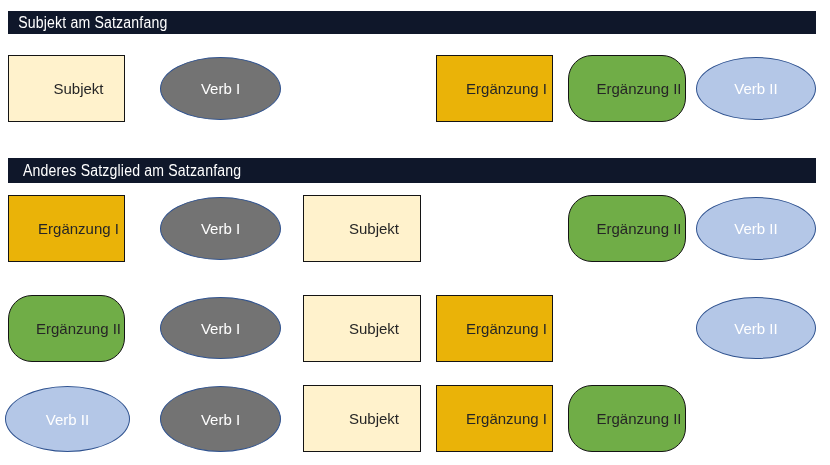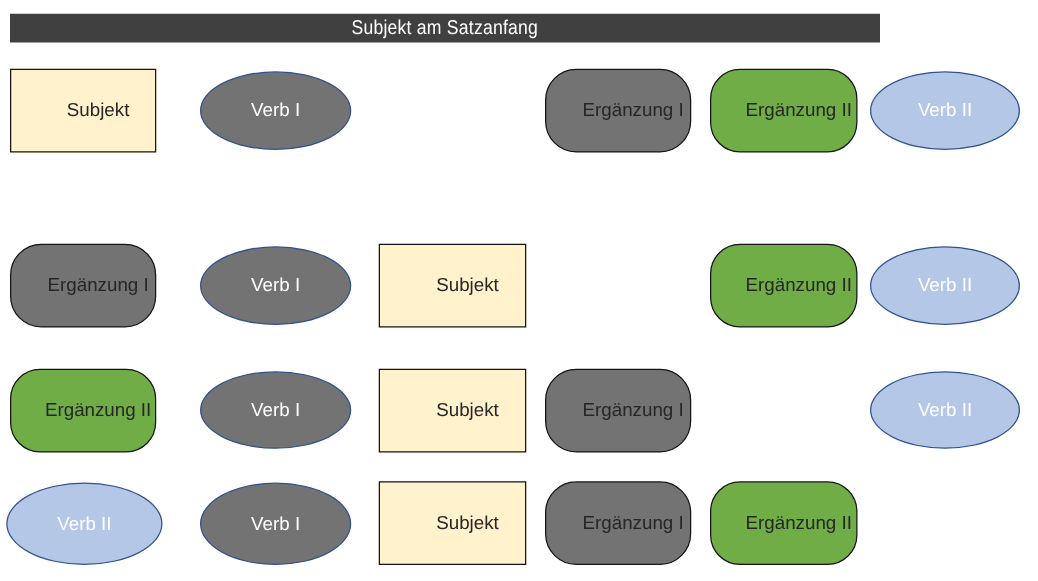--- a/index.html
+++ b/index.html
@@ -4,39 +4,39 @@
 <style>
   html,body{margin:0;padding:0;background:#ffffff;}
   #canvas{
     position:relative;
     width:830px;height:465px;
     background:#ffffff;
     font-family:"Liberation Sans", sans-serif;
     overflow:hidden;
   }
   .banner{
-    position:absolute;left:8px;width:696px;
-    background:#404040;color:#ffffff;
-    display:flex;align-items:center;justify-content:center;
+    position:absolute;left:8px;width:808px;
+    background:#0f172a;color:#ffffff;
+    display:flex;align-items:center;
   }
   #banner1{top:11px;height:23px;}
   #banner2{top:158px;height:25px;}
   .banner-text{
     font-size:16px;font-weight:500;letter-spacing:.2px;
     transform:scaleX(.88);white-space:nowrap;
   }
   .shape{
     position:absolute;
     display:flex;align-items:center;justify-content:center;
     font-size:15px;color:#262626;text-align:center;
     box-sizing:border-box;
   }
   .box{border:1.4px solid #141414;padding-left:24px;}
   .subject{background:#FFF2CC;}
-  .comp1{background:#737373;border-radius:25px;}
+  .comp1{background:#eab308;}
   .comp2{background:#70AD47;border-radius:24px;}
   .ellipse{border-radius:50%;color:#ffffff;border:1.6px solid #2F528F;}
   .verb1{background:#737373;}
   .verb2{background:#B4C7E7;text-align:center;}
   
   .c1{left:8px;width:117px;}
   .c1e{left:5px;width:125px;}
   .c2{left:160px;width:121px;}
   .c3{left:303px;width:118px;}
   .c4{left:436px;width:117px;}
@@ -70,20 +70,23 @@
   <div class="shape box comp1 c4 r1">
     <span>Ergänzung I</span>
   </div>
   <div class="shape box comp2 c5 r1">
     <span>Ergänzung II</span>
   </div>
   <div class="shape ellipse verb2 c6 r1">
     <span>Verb II</span>
   </div>
 
+  <div class="banner" id="banner2">
+    <span class="banner-text">Anderes Satzglied am Satzanfang</span>
+  </div>
 
   <div class="shape box comp1 c1 r2">
     <span>Ergänzung I</span>
   </div>
   <div class="shape ellipse verb1 c2 r2">
     <span>Verb I</span>
   </div>
   <div class="shape box subject c3 r2">
     <span>Subjekt</span>
   </div>

